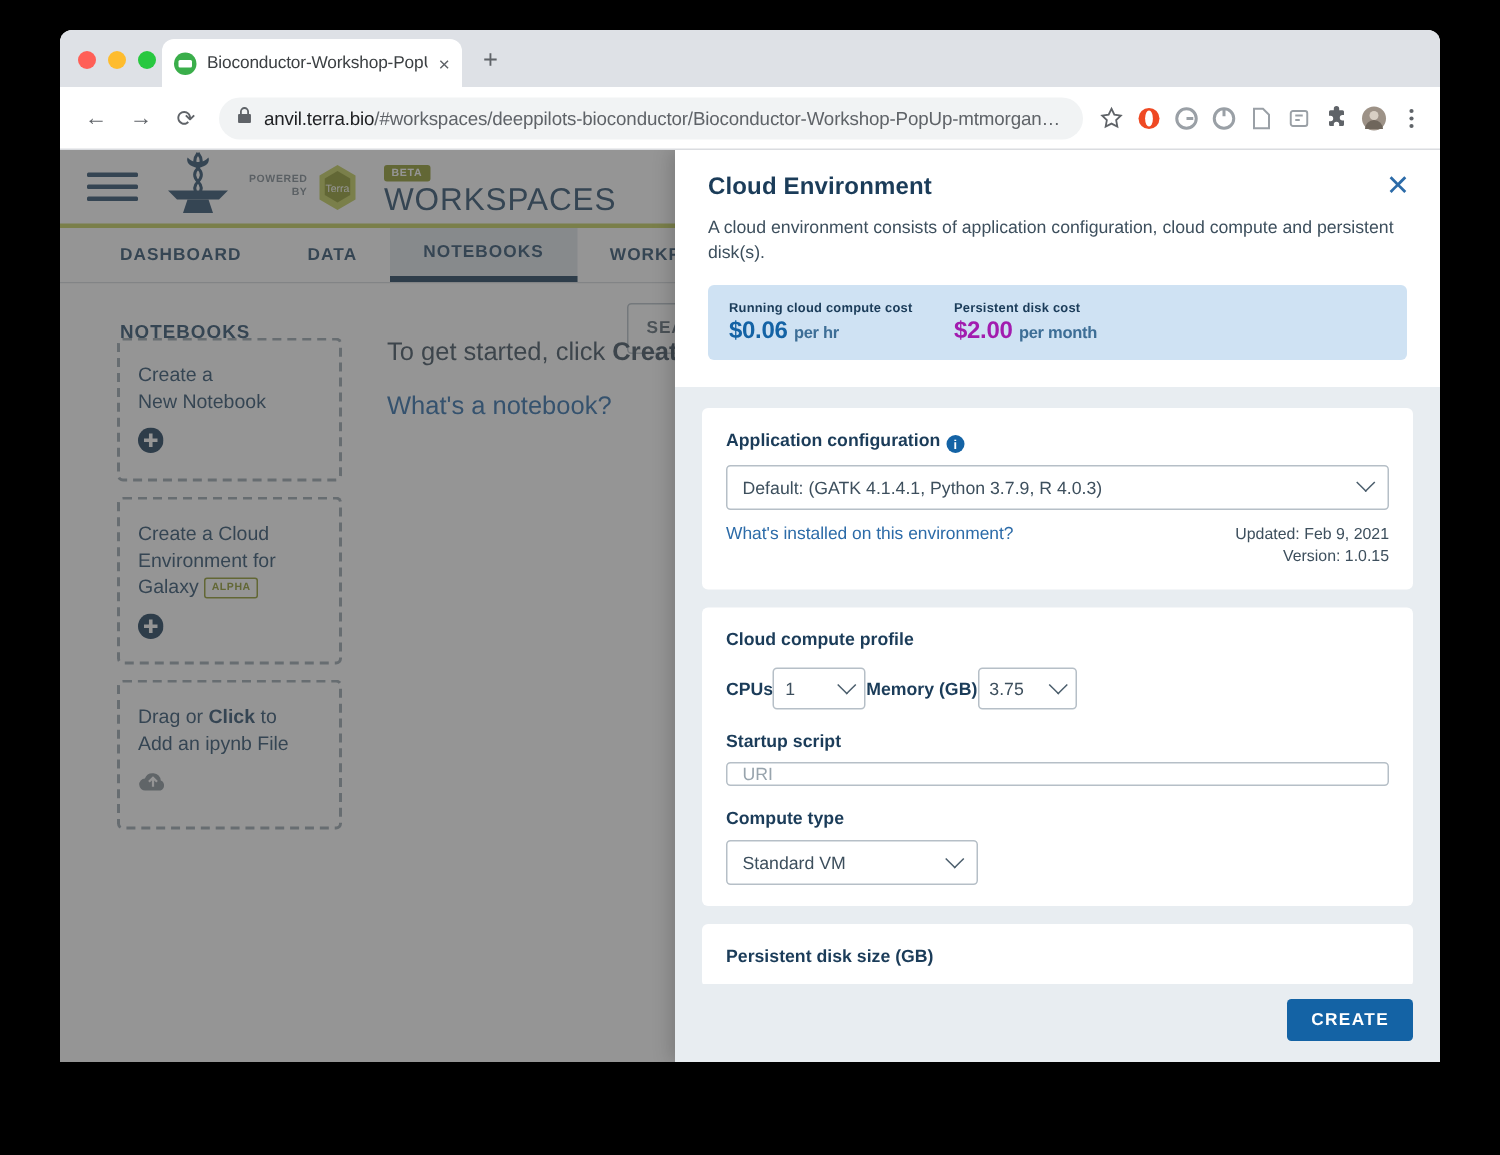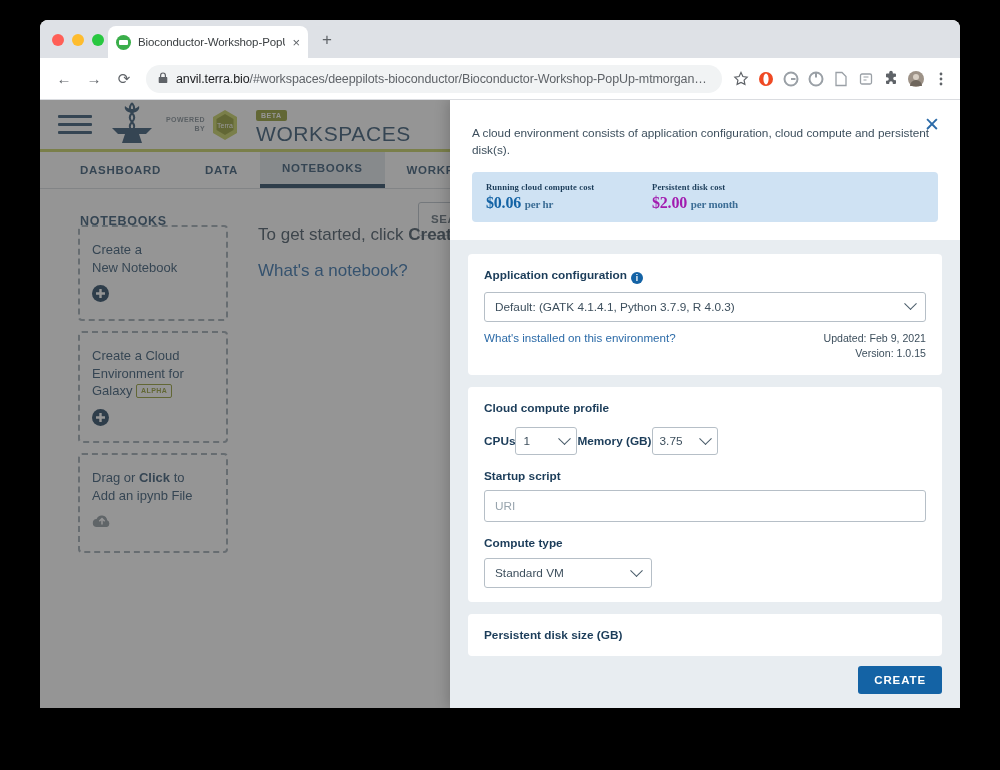--- a/index.html
+++ b/index.html
@@ -233,21 +233,21 @@
     font-size: 19px; color: #2c6ba8; line-height: 1;
     cursor: pointer; font-weight: 300;
   }
   #ce-desc {
     margin-top: 9px; font-size: 11.8px; color: #3d4f5d;
     line-height: 1.42; max-width: 474px;
   }
   #cost-bar {
     margin-top: 13px; background: #cfe2f3;
     border-radius: 4px; padding: 10px 14px;
-    display: flex; gap: 16px; font-family: Liberation Serif, serif;
+    display: flex; gap: 0;
   }
   .cost-item { flex: 0 0 auto; }
   .cost-item:nth-child(1) { width: 150px; }
   .cost-item:nth-child(2) { width: 190px; }
   .cost-label {
     font-size: 8.6px; color: #1b3c59; font-weight: bold;
     letter-spacing: .15px;
   }
   .cost-value {
     margin-top: 2px; font-size: 16px; font-weight: bold;
@@ -303,21 +303,21 @@
   #compute-row .ce-label { font-weight: bold; }
   .mini-select {
     width: 62px; height: 28px; border: 1px solid #b6bfc7;
     border-radius: 3px; display: flex; align-items: center;
     justify-content: space-between; padding: 0 7px;
     font-size: 11.8px; color: #3d4f5d; cursor: pointer;
   }
   .mini-select.wide { width: 66px; }
   .sub-label { margin-top: 14px; }
   .text-input {
-    margin-top: 7px; height: 32px; width: 100%;
+    margin-top: 7px; height: 16px; width: 100%;
     border: 1px solid #b6bfc7; border-radius: 3px;
     padding: 0 10px; font-size: 11.8px; color: #98a4ad;
     display: flex; align-items: center; background: #fff;
   }
   #compute-type-select { width: 168px; }
   #ce-footer {
     flex: 0 0 auto; padding: 10px 18px 14px 18px;
     display: flex; justify-content: flex-end;
   }
   #create-button {
@@ -512,20 +512,21 @@
 
       <div id="empty-msg"><span>To get started, click </span><b>Creat</b></div>
       <div id="whats-notebook">What's a notebook?</div>
     </div>
 
     <div id="page-dim"></div>
 
     <div id="ce-drawer">
 
       <div id="ce-header">
+        <div id="ce-title">Cloud Environment</div>
         <div id="ce-close">✕</div>
         <div id="ce-desc">A cloud environment consists of application configuration, cloud compute and persistent disk(s).</div>
 
         <div id="cost-bar">
           <div class="cost-item">
             <div class="cost-label">Running cloud compute cost</div>
             <div class="cost-value"><span style="font-size:16px;color:#1463a5">$0.06</span> <span>per hr</span></div>
           </div>
           <div class="cost-item">
             <div class="cost-label">Persistent disk cost</div>

